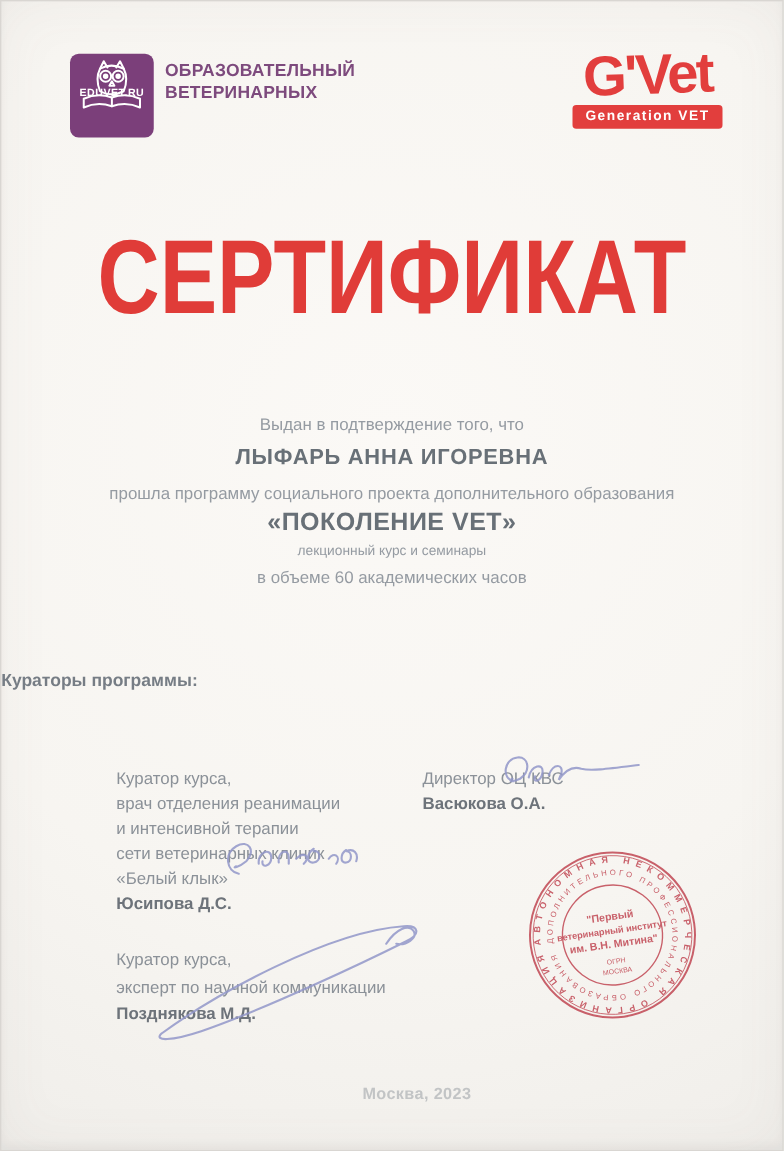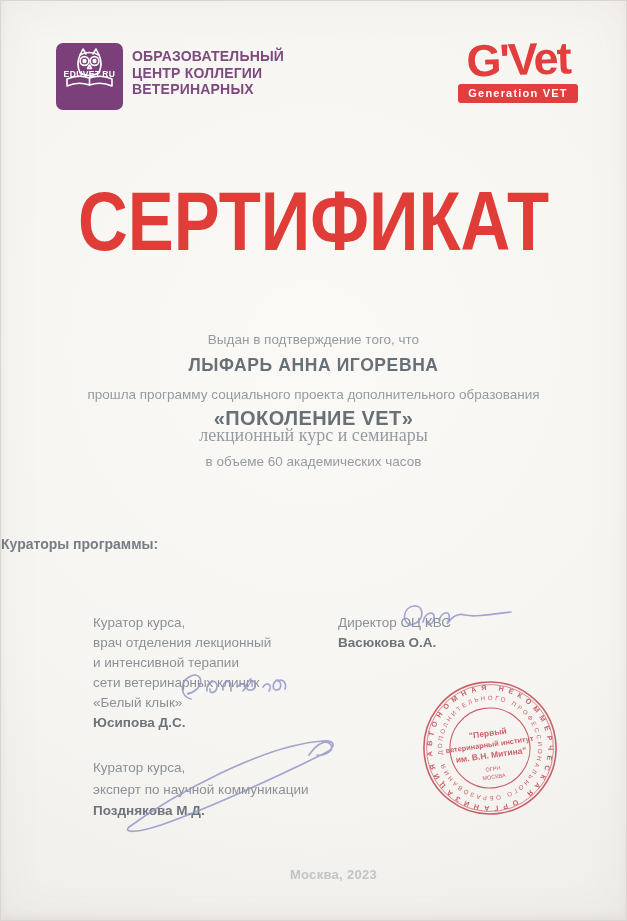--- a/index.html
+++ b/index.html
@@ -54,21 +54,21 @@
     letter-spacing: 0px; transform: scaleX(0.82); transform-origin: 50% 50%;
     white-space: nowrap;
   }
 
   
   .stmt { position: absolute; left: 0; width: 100%; text-align: center; color: #959ba2; }
   .stmt-issued   { top: 331px; font-size: 13.5px; }
   .stmt-name     { top: 354px; font-size: 17.5px; font-weight: bold; color: #687077; letter-spacing: 0.6px; }
   .stmt-completed{ top: 386px; font-size: 13.5px; }
   .stmt-program  { top: 406px; font-size: 20px; font-weight: bold; color: #687077; letter-spacing: 0.4px; }
-  .stmt-format   { top: 424px; font-size: 18px; font-family: Liberation Serif, serif; }
+  .stmt-format   { top: 434px; font-size: 11px; }
   .stmt-volume   { top: 453px; font-size: 13.5px; }
 
   
   .curators-heading {
     position: absolute; top: 535px; left: 0; width: 100%;
     text-align: left; font-size: 14px; font-weight: bold; color: #767d85;
   }
   .col-text { position: absolute; color: #8b9198; font-size: 13.5px; line-height: 20px; margin-top: 26px; }
   .curator1-block  { left: 92px;  top: 586px; }
   .director-block  { left: 337px; top: 586px; }
@@ -117,21 +117,20 @@
 
         <path d="M4 33 Q15 28 26.5 32 Q38 28 49 33 L49 40 Q38 35 26.5 39 Q15 35 4 40 Z"></path>
         <path d="M26.5 32 L26.5 39"></path>
       </g>
     </svg>
     <span class="logo-label">EDUVET.RU</span>
   </div>
 
   <div class="eduvet-org">
     <div>ОБРАЗОВАТЕЛЬНЫЙ</div>
-    <div>ЦЕНТР КОЛЛЕГИИ</div>
     <div>ВЕТЕРИНАРНЫХ</div>
   </div>
 
   <div class="gvet-logo">
     <div class="gvet-wordmark">G'Vet</div>
     <div class="gvet-tagline">Generation VET</div>
   </div>
 
   <div class="cert-title">СЕРТИФИКАТ</div>
 
@@ -139,21 +138,21 @@
   <div class="stmt stmt-completed">прошла программу социального проекта дополнительного образования</div>
   <div class="stmt stmt-name">ЛЫФАРЬ АННА ИГОРЕВНА</div>
   <div class="stmt stmt-program">«ПОКОЛЕНИЕ VET»</div>
   <div class="stmt stmt-format">лекционный курс и семинары</div>
   <div class="stmt stmt-volume">в объеме 60 академических часов</div>
 
   <div class="curators-heading">Кураторы программы:</div>
 
   <div class="col-text curator1-block">
     <div>Куратор курса,</div>
-    <div>врач отделения лекционный</div>
+    <div>врач отделения реанимации</div>
     <div>и интенсивной терапии</div>
     <div>сети ветеринарных клиник</div>
     <div>«Белый клык»</div>
     <div class="person-name">Юсипова Д.С.</div>
   </div>
 
   <div class="col-text director-block">
     <div>Директор ОЦ КВС</div>
     <div class="person-name">Васюкова О.А.</div>
   </div>

